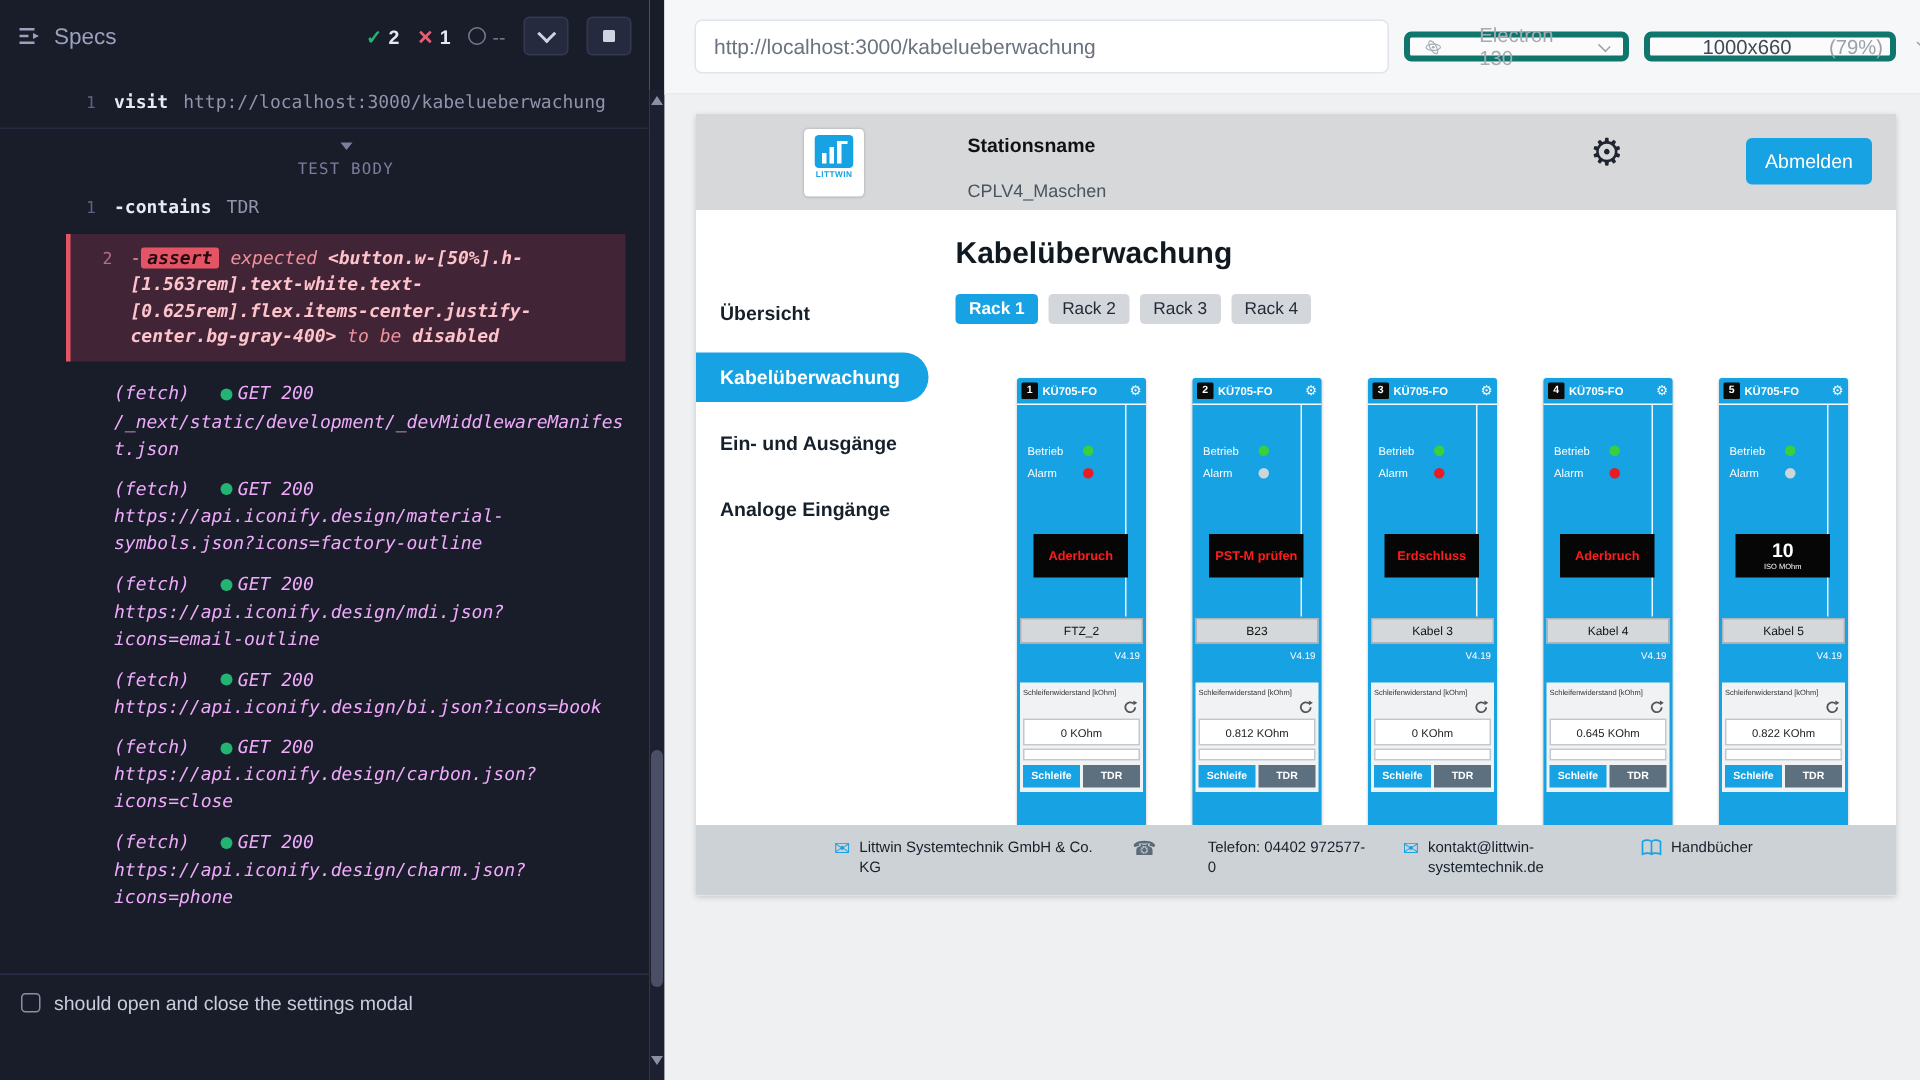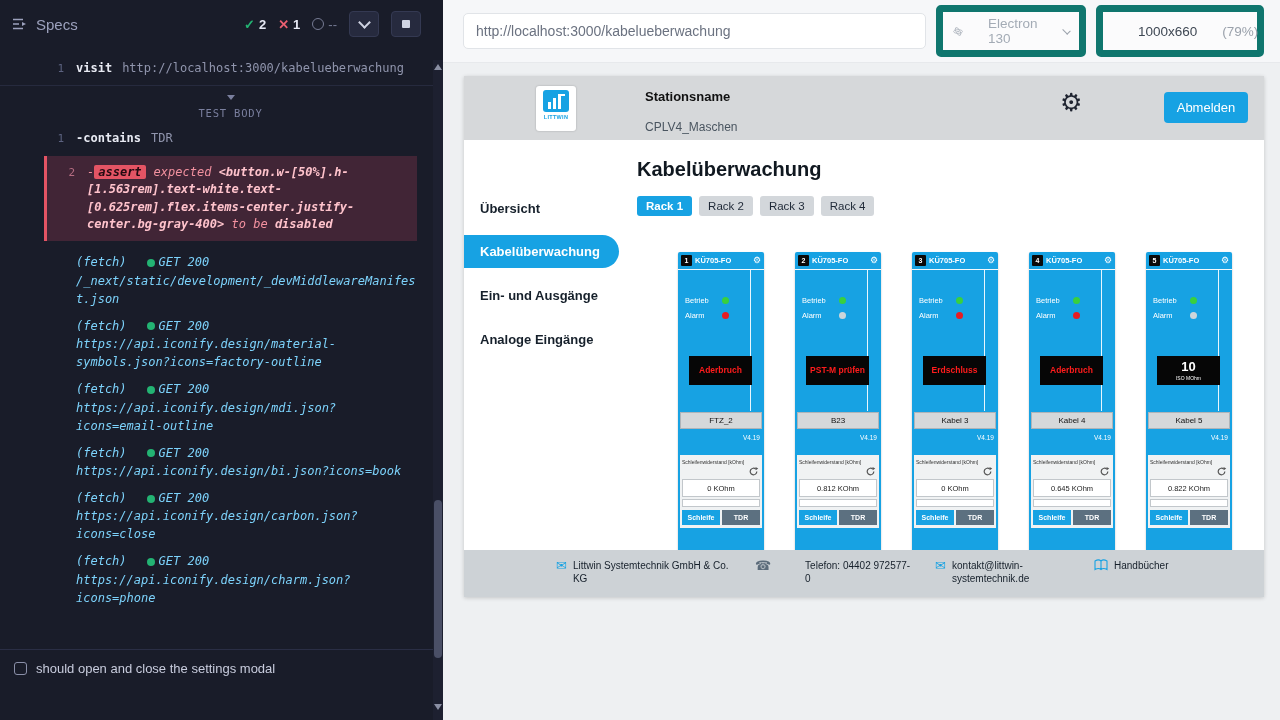--- a/index.html
+++ b/index.html
@@ -38,21 +38,21 @@
     font-size:10.5px;letter-spacing:.8px;color:#7a7f9e;flex-direction:column;}
   .tri-down{width:0;height:0;border-left:4px solid transparent;border-right:4px solid transparent;
     border-top:5px solid #7a7f9e;}
   .cmd-row.failed{margin:4px 16px 8px 44px;padding:8px 10px 8px 4px;background:#412536;
     border-left:3px solid #e45464;}
   .cmd-row.failed .gutter{color:#b56d82;}
   .cmd-badge{background:#e45464;color:#230a11;font-weight:700;padding:0 4px;border-radius:2px;margin-right:8px;}
   .dash-f{color:#f2919f;}
   .assert-msg{color:#f2919f;overflow-wrap:break-word;display:inline;font-style:italic;}
   .assert-msg b{color:#ffc3cc;font-weight:700;}
-  .fetch-body{flex:1;font-style:italic;color:#7dd3fc;min-width:0;}
+  .fetch-body{flex:1;font-style:italic;color:#f0abfc;min-width:0;}
   .fetch-head{display:flex;align-items:center;gap:4px;}
   .fetch-tag{margin-right:16px;}
   .dot-g{width:8px;height:8px;border-radius:50%;background:#23b373;flex:none;}
   .fetch-url{overflow-wrap:anywhere;line-height:1.5;}
   .cmd-row.fetchrow{padding-top:5px;padding-bottom:5px;}
   .next-test{flex:none;height:36px;border-top:1px solid #2a2e45;display:flex;align-items:center;
     gap:9px;padding:0 14px;font-size:13px;color:#c8ccdd;}
   .test-box-ic{width:11px;height:11px;border:1.5px solid #8a8fa8;border-radius:3px;flex:none;}
   .bottom-space{flex:none;height:34px;}
 
@@ -65,21 +65,21 @@
   .arrow-down{position:absolute;left:1px;top:704px;width:0;height:0;border-left:4px solid transparent;
     border-right:4px solid transparent;border-top:6px solid #8a8fa3;}
 
   
   .right{position:absolute;left:443px;top:0;width:837px;height:720px;background:#eef0f2;}
   .topbar{height:62px;background:#f6f7f9;display:flex;align-items:center;padding:0 16px 0 20px;gap:10px;
     border-bottom:1px solid #e7e9ec;}
   .url-input{width:464px;height:36px;box-sizing:border-box;background:#fff;border:1px solid #e1e4e8;
     border-radius:5px;color:#6b7280;font-size:14px;padding:0 12px;outline:none;
     font-family:"Liberation Sans",sans-serif;}
-  .sel{height:52px;box-sizing:border-box;background:#fbfbfc;border:7px solid #0f766e;border-radius:5px;
+  .sel{height:20px;box-sizing:border-box;background:#fbfbfc;border:4px solid #0f766e;border-radius:5px;
     display:flex;align-items:center;gap:25px;padding:0 10px;cursor:pointer;}
   .sel-browser{margin-left:auto;width:150px;color:#a3abb5;font-size:13.5px;}
   .sel-viewport{width:168px;font-size:13.5px;color:#3f4854;}
   .sel .chev2{width:6px;height:6px;border-left:1.5px solid #9aa1ab;border-bottom:1.5px solid #9aa1ab;
     transform:rotate(-45deg);margin-left:auto;margin-top:-2px;}
   .zoom-txt{color:#9aa1ab;}
 
   
   .aut-area{position:absolute;top:62px;left:0;right:0;bottom:0;}
   .aut{position:absolute;left:21px;top:14px;width:800px;height:521px;background:#fff;

